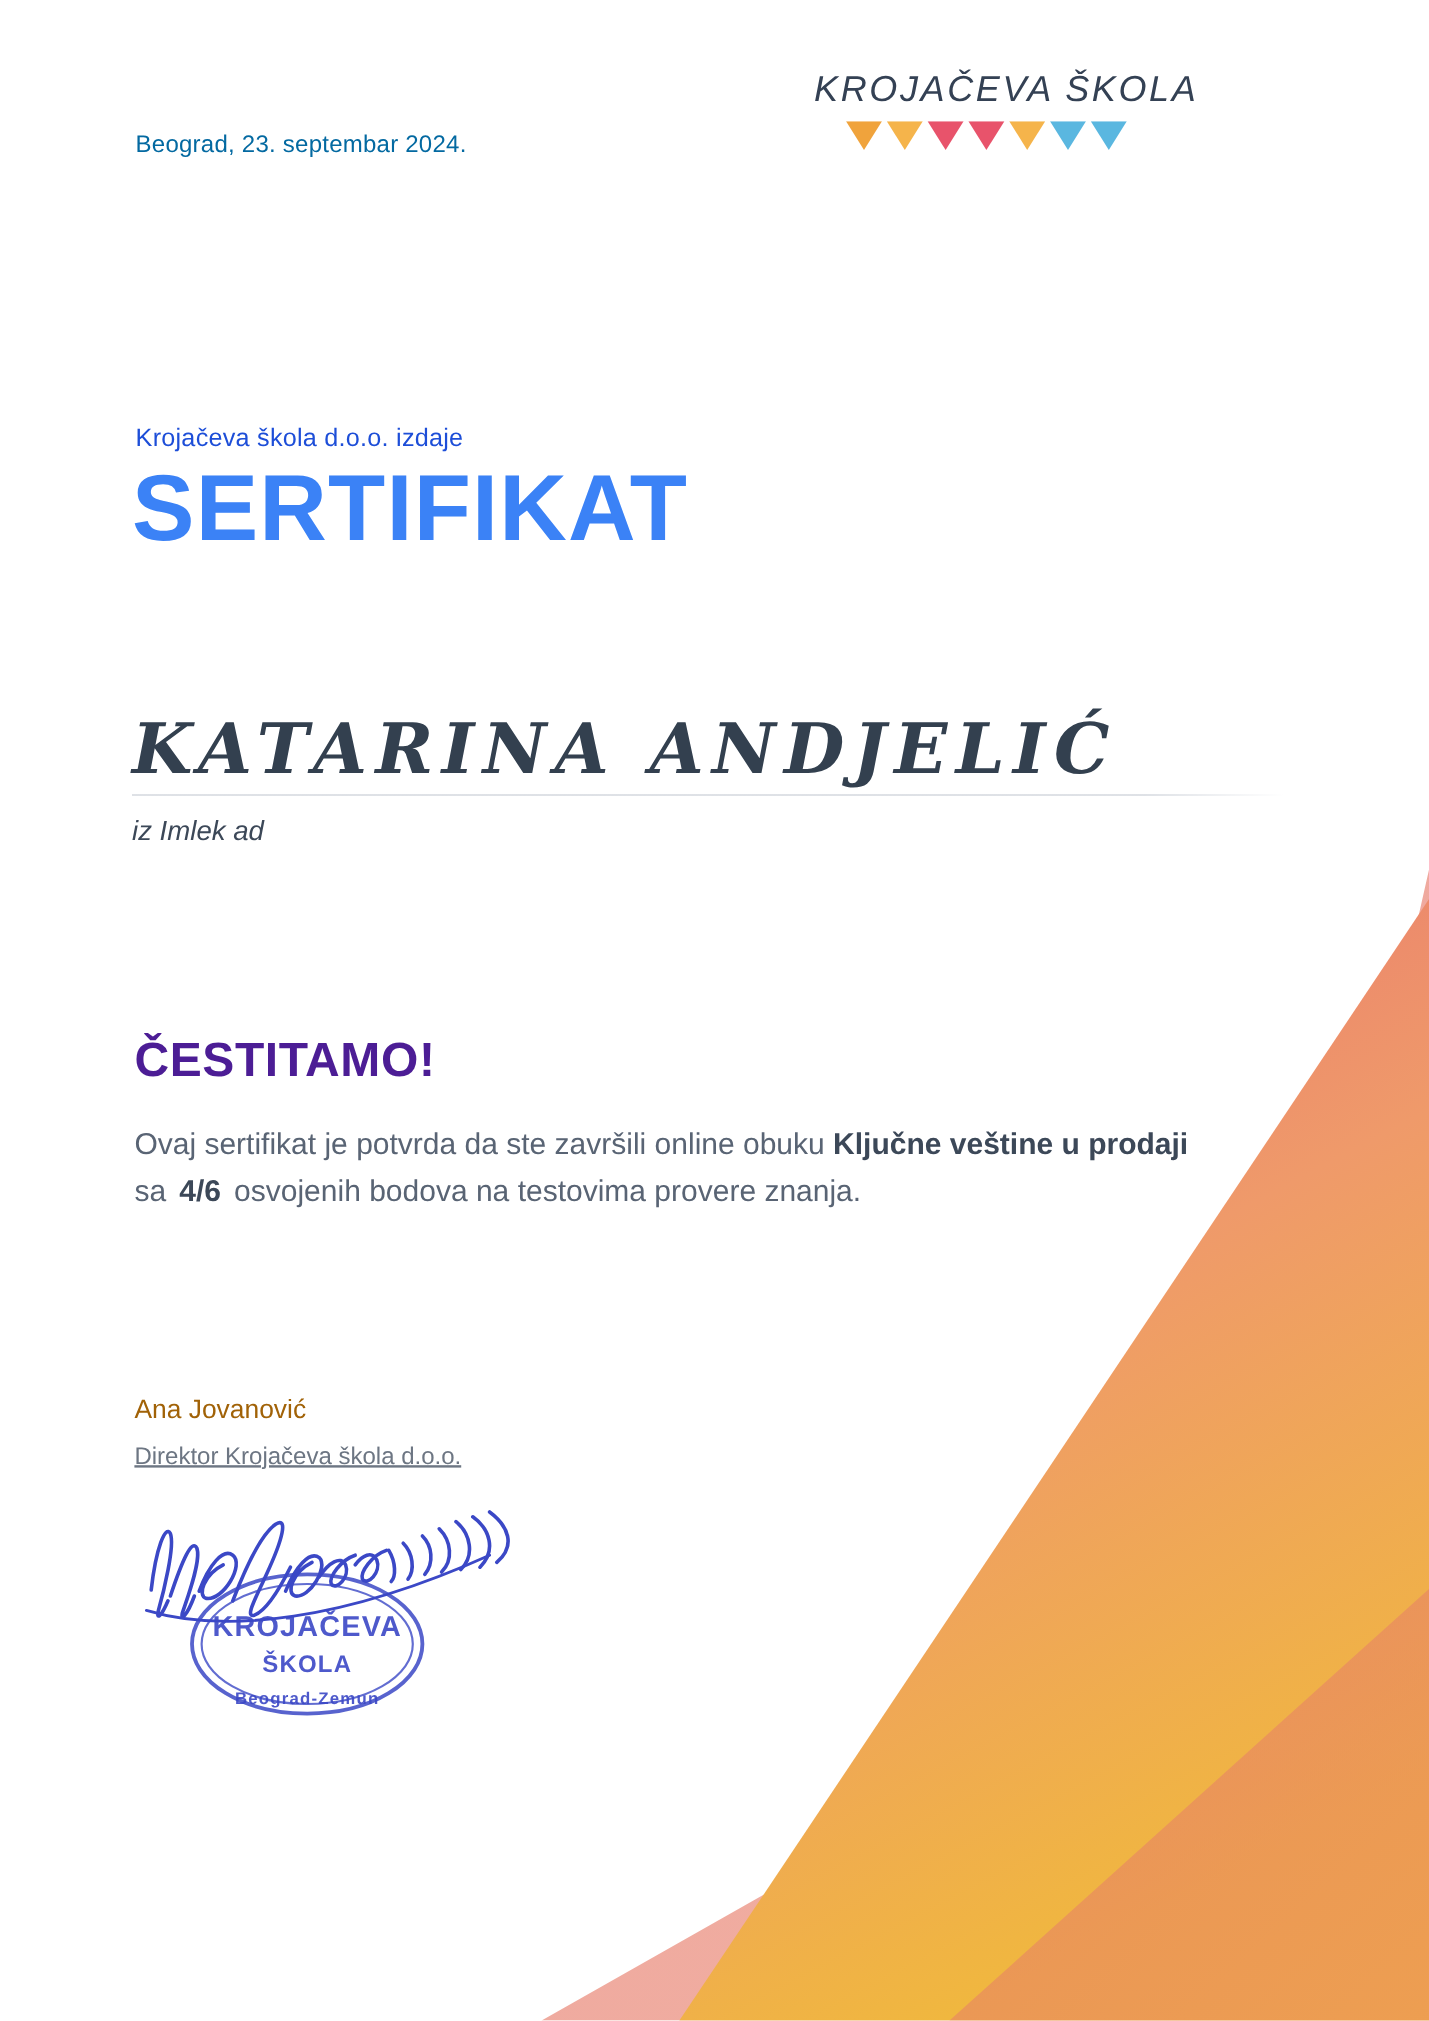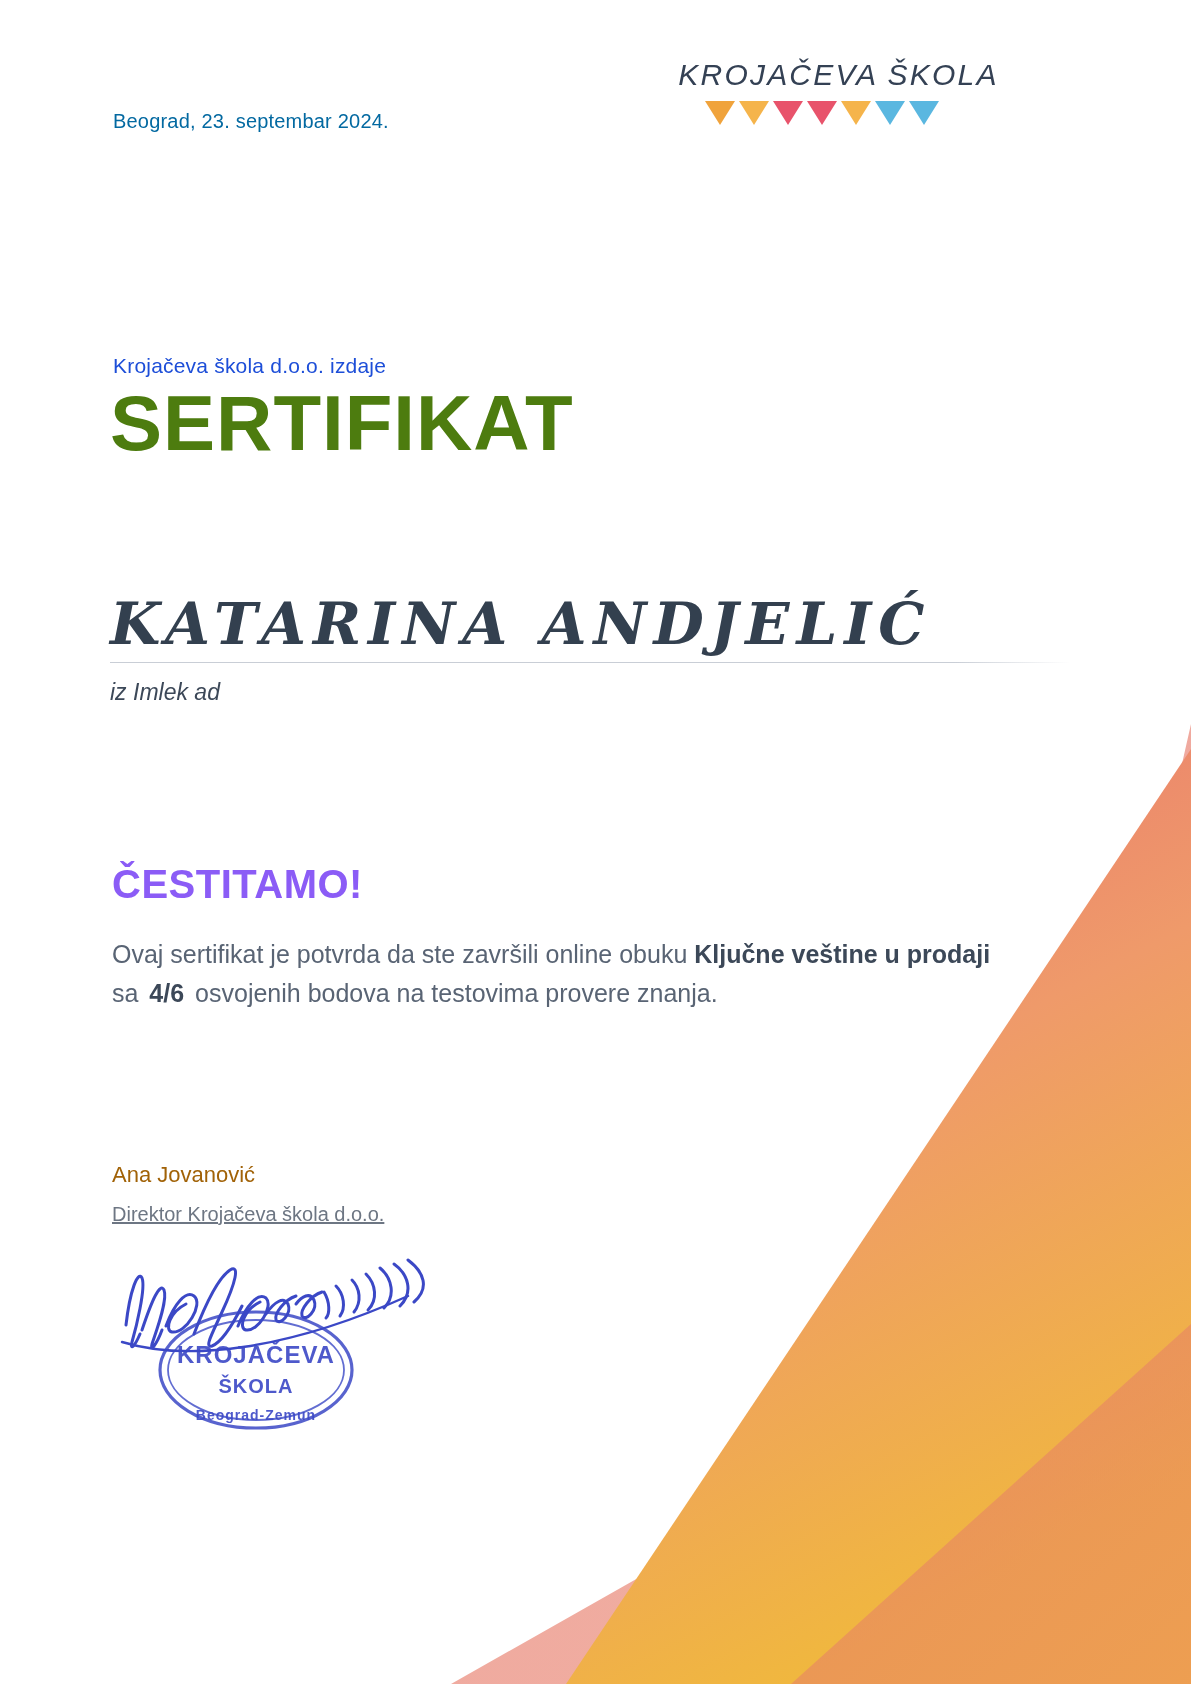--- a/index.html
+++ b/index.html
@@ -70,21 +70,21 @@
     color: #1d4ed8;
     letter-spacing: 0.2px;
   }
   .cert-title {
     position: absolute;
     left: 110px;
     top: 378px;
     font-size: 78px;
     font-weight: bold;
     letter-spacing: 1px;
-    color: #4d7c0f;
+    color: #3b82f6;
   }
 
   
   .recipient {
     position: absolute;
     left: 110px;
     top: 590px;
     width: 960px;
   }
   .recipient-name {
@@ -108,21 +108,21 @@
     color: #3c4858;
   }
 
   
   .congrats {
     position: absolute;
     left: 112px;
     top: 862px;
     font-size: 40px;
     font-weight: bold;
-    color: #8b5cf6;
+    color: #4c1d95;
     letter-spacing: 0.5px;
   }
   .body-text {
     position: absolute;
     left: 112px;
     top: 935px;
     width: 900px;
     font-size: 25px;
     line-height: 1.55;
     color: #596474;

